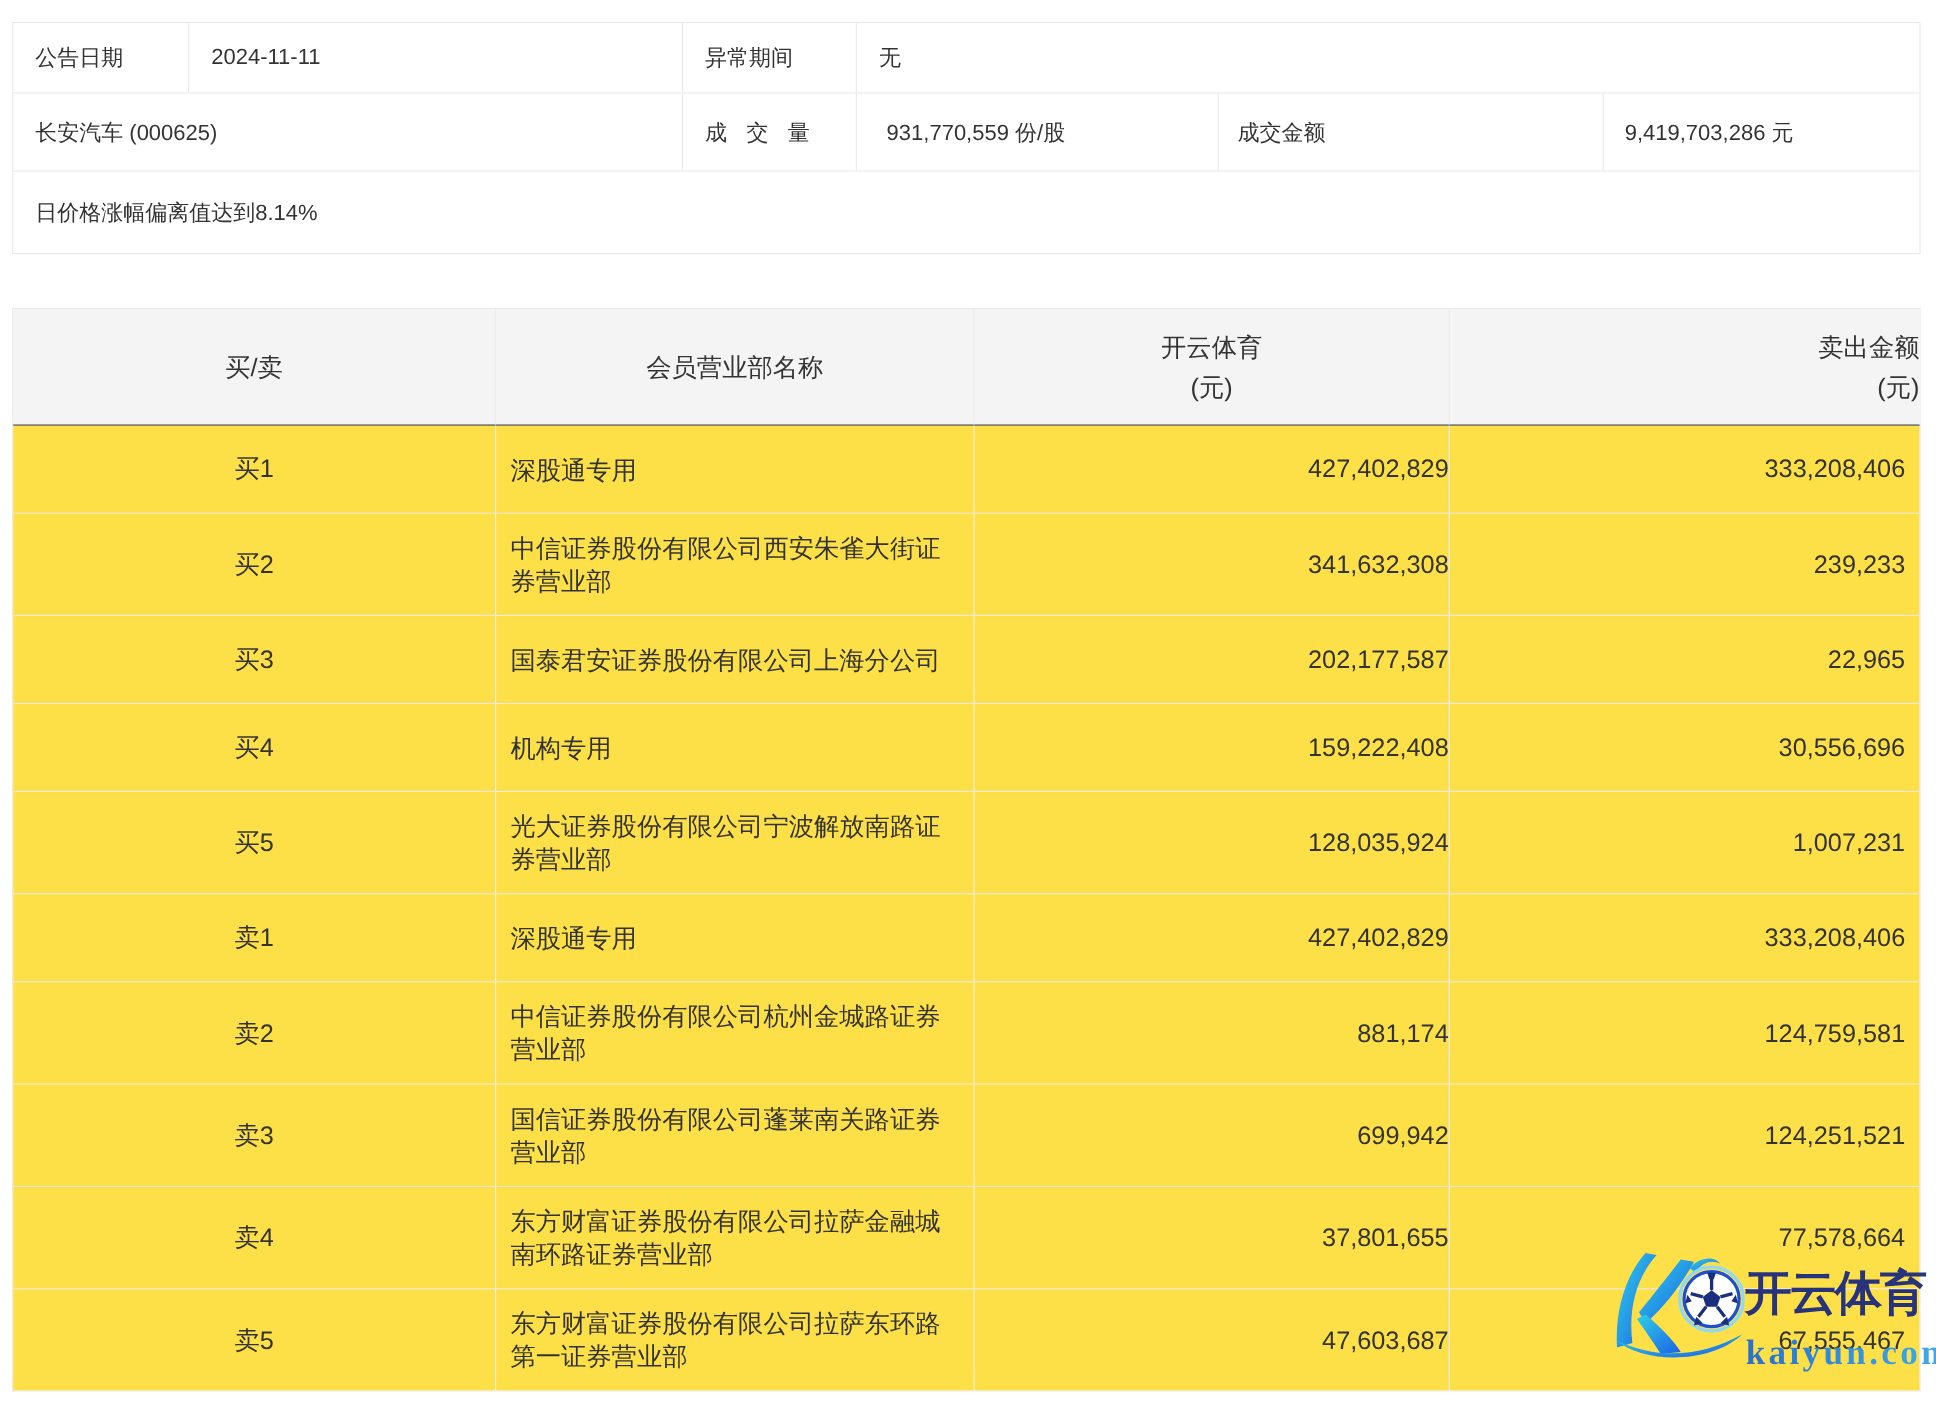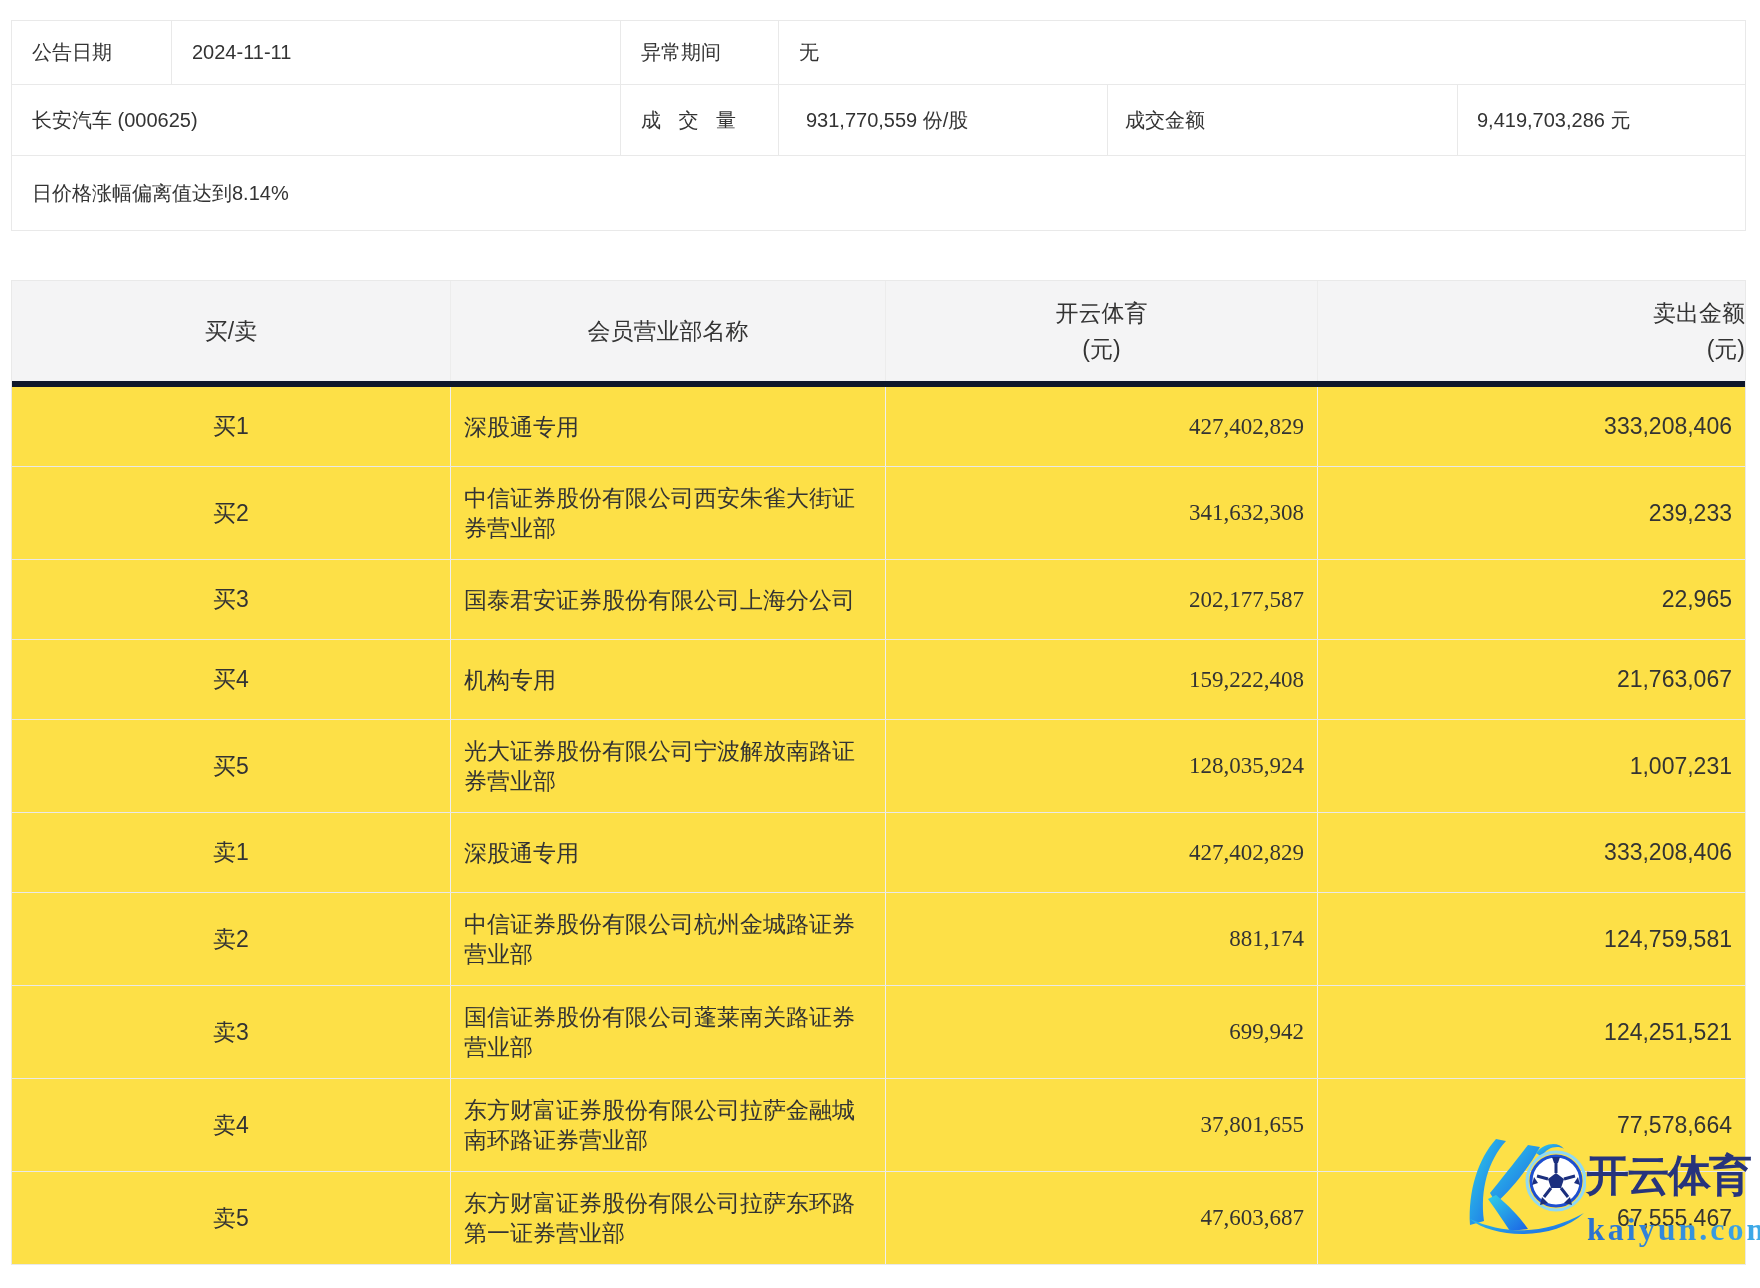--- a/index.html
+++ b/index.html
@@ -17,34 +17,34 @@
   .scell:last-child{border-right:none;flex:1;}
   .r1{height:64px;} .r2{height:71px;} .r3{height:74px;}
   .w-label1{width:160px;} .w-date{width:449px;} .w-label2{width:158px;}
   .w-stock{width:609px;} .w-vlabel{width:158px;letter-spacing:6px;}
   .w-volume{width:329px;padding-left:27px;} .w-tlabel{width:350px;padding-left:17px;}
   .w-tvalue{padding-left:19px;}
 
   
   .lhb{position:absolute;left:11px;top:280px;width:1735px;
        border:1px solid #e9e9e9;box-sizing:border-box;font-size:23px;color:#333;}
-  .thead{display:flex;background:#f4f4f5;border-bottom:6px solid #0f172a;
+  .thead{display:flex;background:#f4f4f5;border-bottom:1px solid #0f172a;
          box-sizing:border-box;height:106px;}
   .hcell{display:flex;flex-direction:column;align-items:center;justify-content:center;
          border-right:1px solid #ececec;box-sizing:border-box;line-height:36px;text-align:center;}
   .hcell:last-child{border-right:none;align-items:flex-end;}
   .col1{width:439px;} .col2{width:435px;} .col3{width:432px;} .col4{flex:1;}
   .trow{display:flex;border-bottom:1px solid #e9e9e9;box-sizing:border-box;
         min-height:80px;background:#fde047;}
   .trow:last-child{border-bottom:none;}
   .tcell{display:flex;align-items:center;border-right:1px solid #efefef;box-sizing:border-box;}
   .tcell:last-child{border-right:none;}
   .side-c{width:439px;justify-content:center;}
   .broker-c{width:435px;justify-content:flex-start;padding:16px 13px;line-height:30px;}
-  .buy-c{width:432px;justify-content:flex-end;padding-right:13px;font-family:Liberation Serif, serif;}
+  .buy-c{width:432px;justify-content:flex-end;padding-right:0;}
   .sell-c{flex:1;justify-content:flex-end;padding-right:13px;}
 
   
   .wm{position:absolute;left:1466px;top:1137px;width:294px;height:98px;z-index:5;font-family:Liberation Serif, serif;}
   .wm-logo{position:absolute;left:0;top:0;}
   .wm-brand{position:absolute;left:120px;top:10px;font-size:43px;font-weight:900;
             letter-spacing:-2px;color:#27347c;white-space:nowrap;}
   .wm-domain{position:absolute;left:121px;top:62px;font-size:32px;font-weight:700;
              letter-spacing:3px;color:#2e7fd0;white-space:nowrap;
              background:linear-gradient(90deg,#2a6fd0,#3fb0ea);
@@ -107,21 +107,21 @@
         <div class="trow">
           <div class="tcell side-c">买3</div>
           <div class="tcell broker-c">国泰君安证券股份有限公司上海分公司</div>
           <div class="tcell buy-c">202,177,587</div>
           <div class="tcell sell-c">22,965</div>
         </div>
         <div class="trow">
           <div class="tcell side-c">买4</div>
           <div class="tcell broker-c">机构专用</div>
           <div class="tcell buy-c">159,222,408</div>
-          <div class="tcell sell-c">21,763,067</div>
+          <div class="tcell sell-c">30,556,696</div>
         </div>
         <div class="trow">
           <div class="tcell side-c">买5</div>
           <div class="tcell broker-c">光大证券股份有限公司宁波解放南路证券营业部</div>
           <div class="tcell buy-c">128,035,924</div>
           <div class="tcell sell-c">1,007,231</div>
         </div>
         <div class="trow">
           <div class="tcell side-c">卖1</div>
           <div class="tcell broker-c">深股通专用</div>

